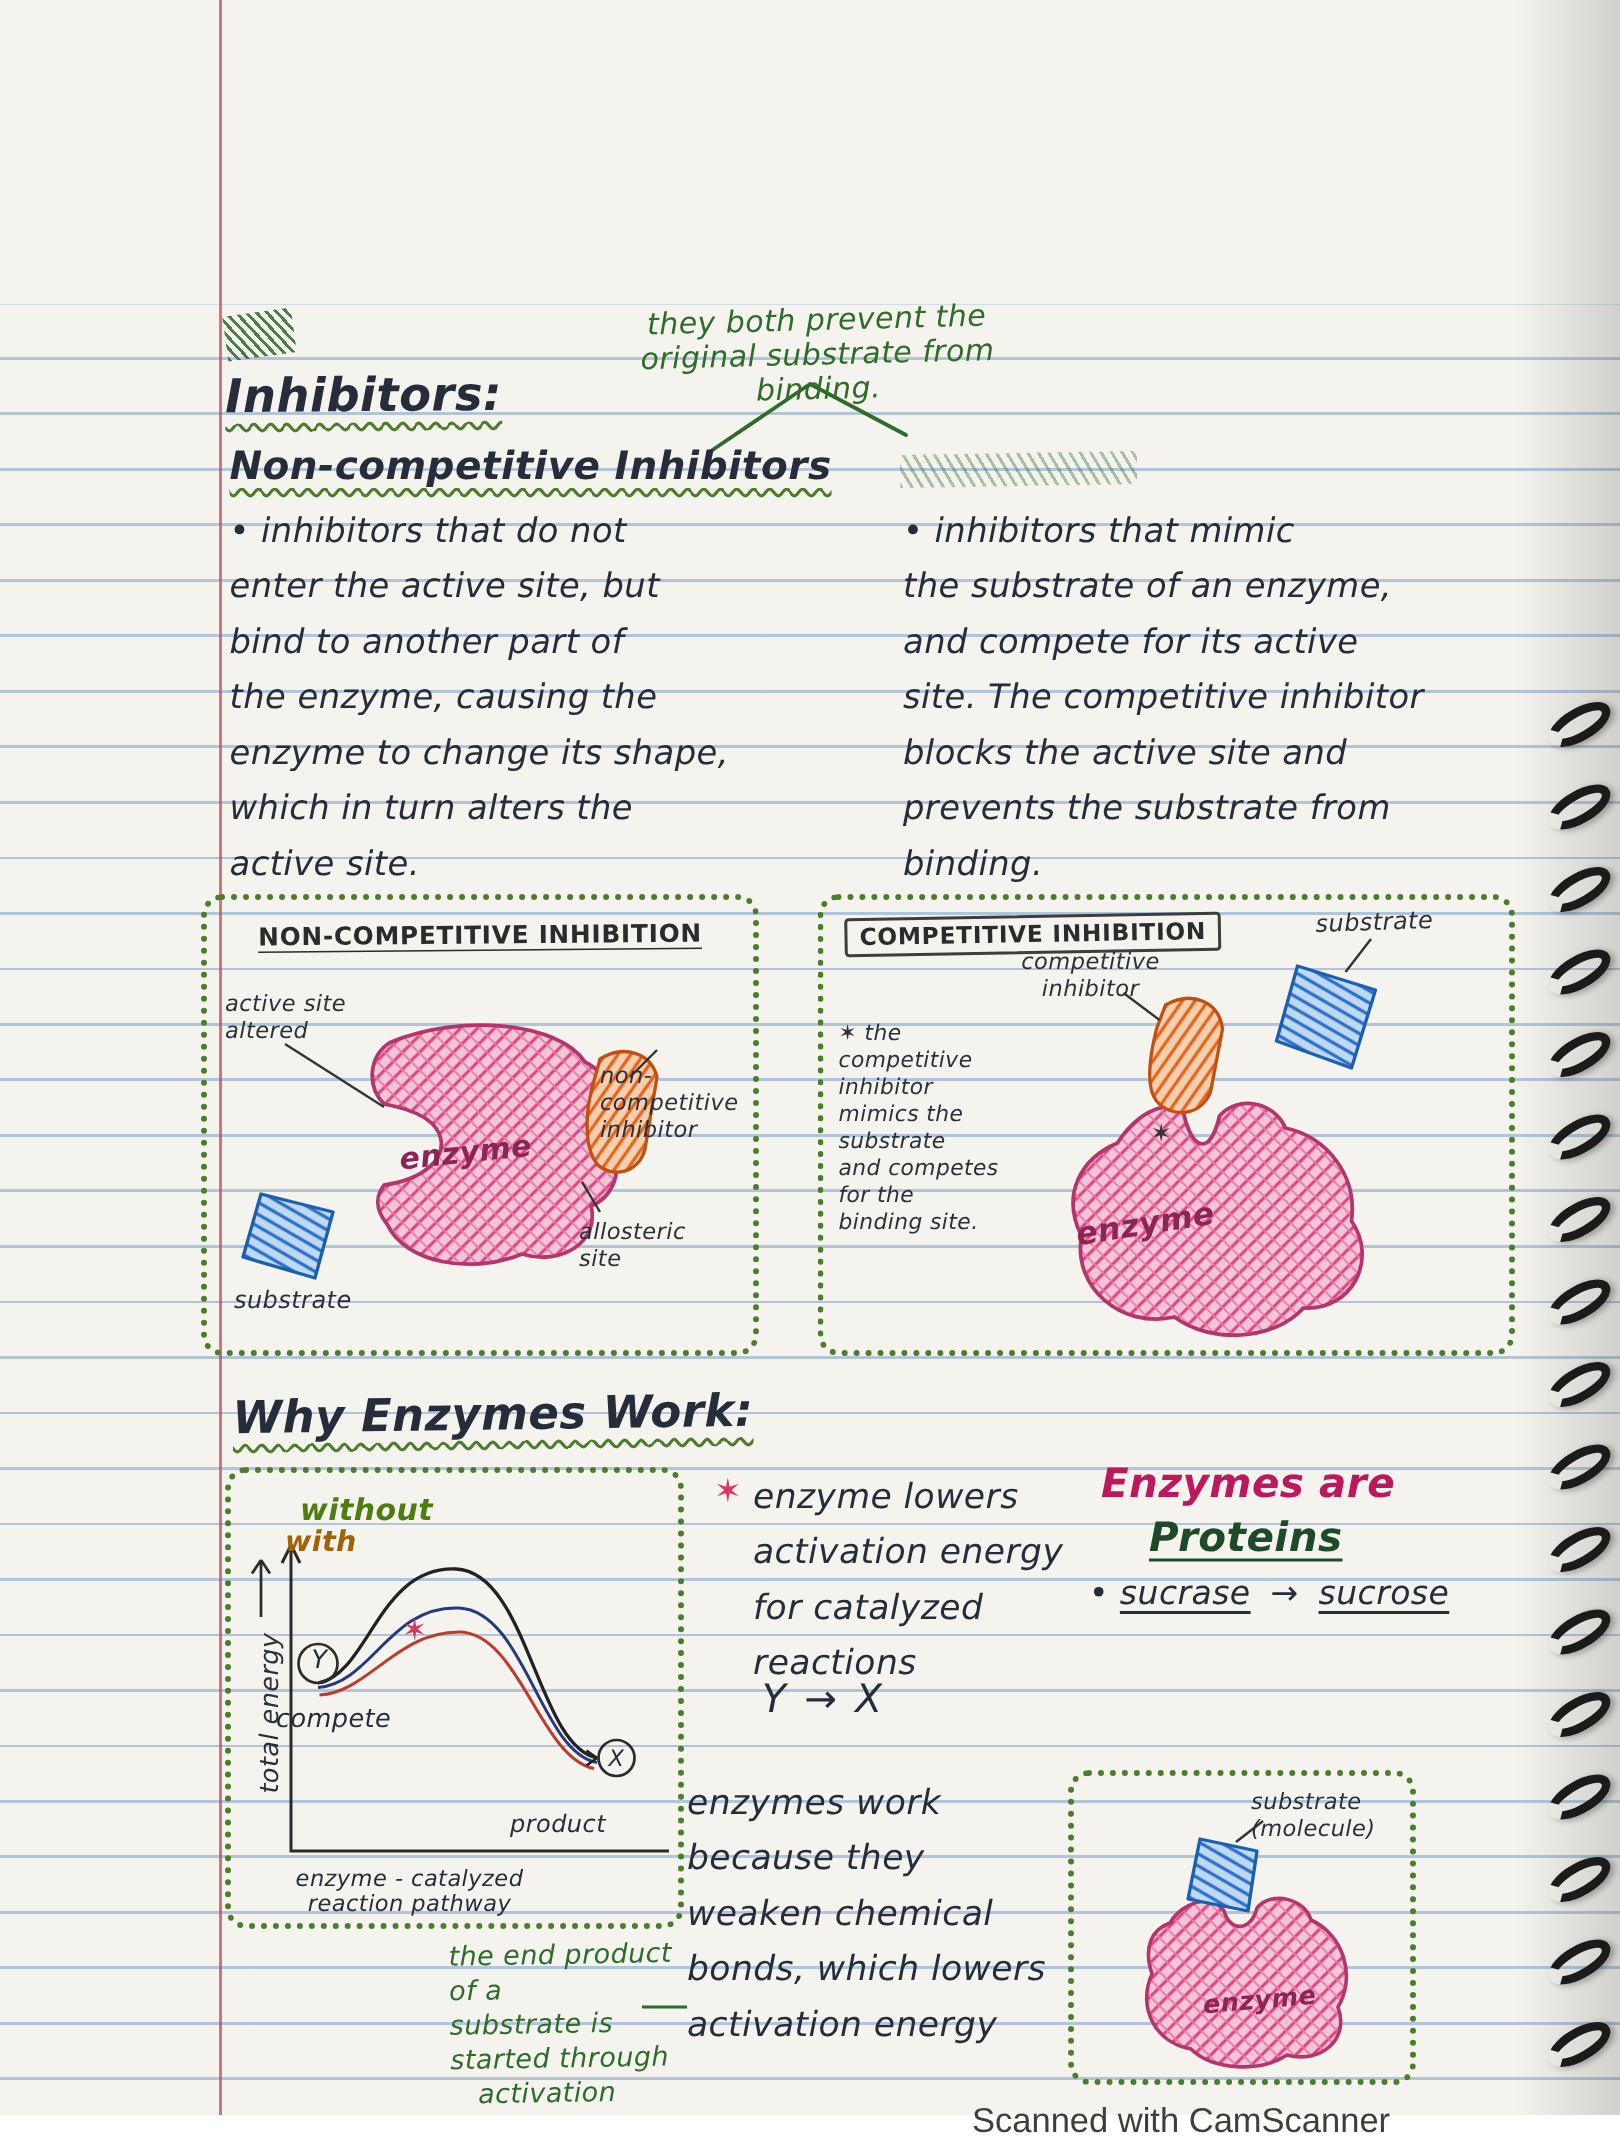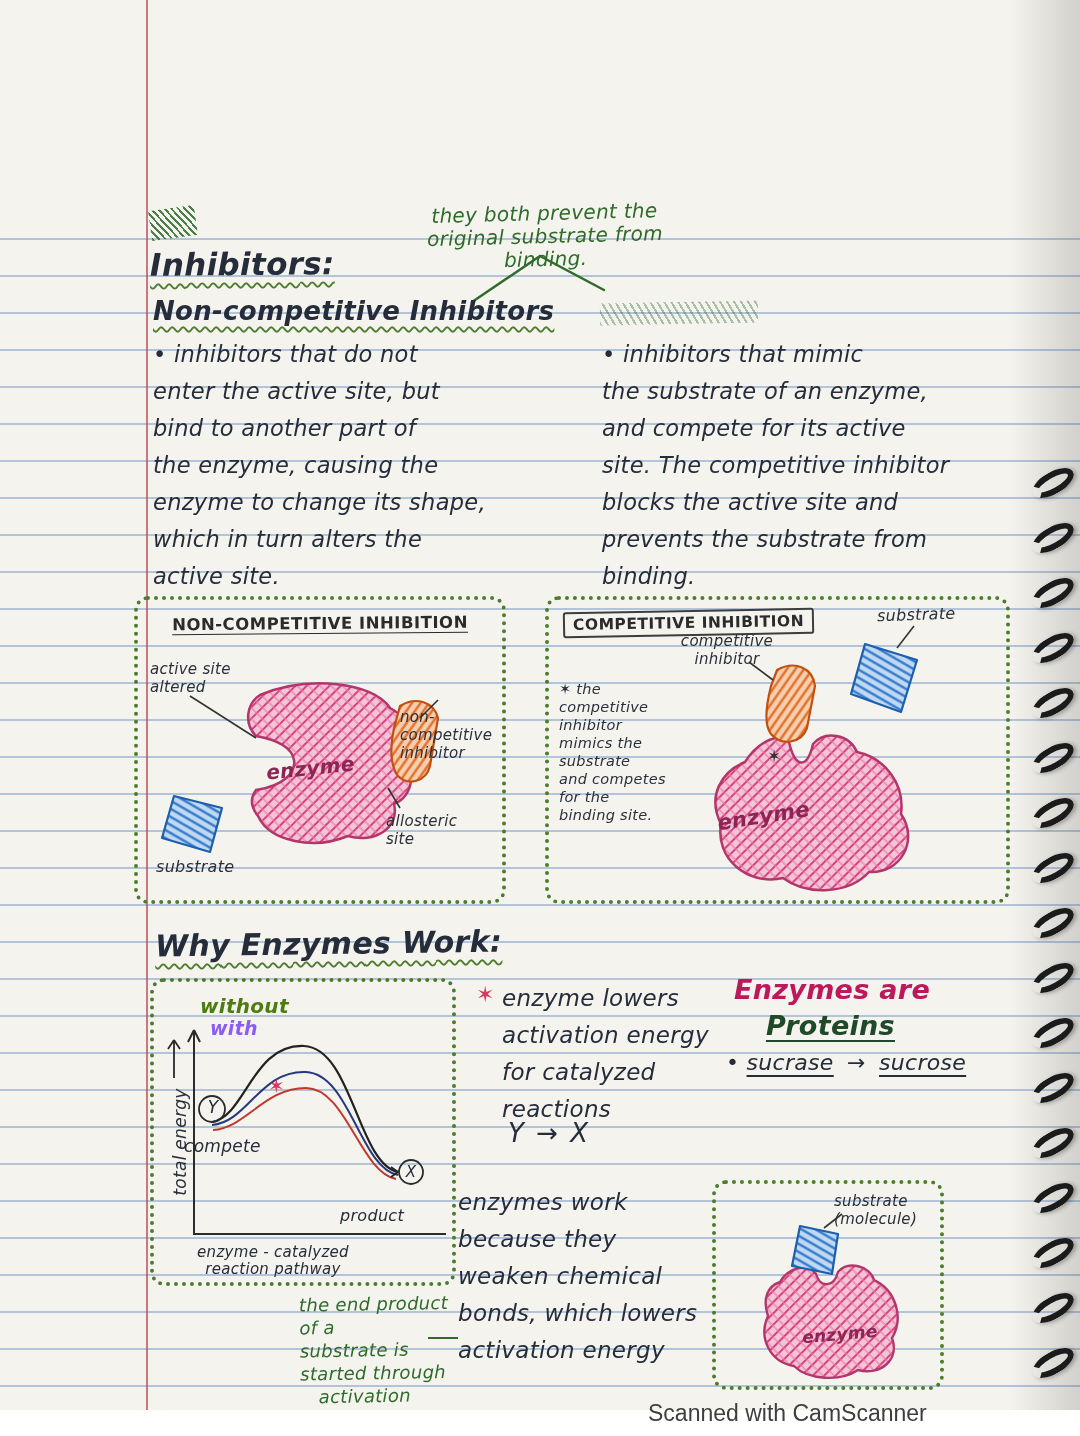--- a/index.html
+++ b/index.html
@@ -74,21 +74,21 @@
   .lbl-ci { left:118px; top:32px; width:120px; text-align:center; }
   .note-c { left:10px; top:80px; width:108px; font-size:14.5px; line-height:18px; }
   .star-c { position:absolute; left:218px; top:146px; font-size:17px; color:#333; }
   .enz-c { left:168px; top:204px; font-size:21px; transform:rotate(-9deg); }
 
   .why-h { position:absolute; left:155px; top:926px; font-size:30px; font-weight:bold;
     text-decoration:underline wavy #4d7c2d 2px; text-underline-offset:7px; transform:rotate(-0.8deg); }
 
   
   .g-lw { position:absolute; left:46px; top:12px; font-size:20px; color:#4d7c0f; font-weight:600; }
-  .g-lwith { position:absolute; left:56px; top:35px; font-size:19px; color:#8b5cf6; font-weight:600; }
+  .g-lwith { position:absolute; left:36px; top:35px; font-size:19px; color:#a16207; font-weight:600; }
   .g-ylab { position:absolute; left:-34px; top:150px; font-size:17px; color:#2b2f3a;
     transform:rotate(-90deg); width:120px; text-align:center; }
   .g-Y { position:absolute; left:50px; top:115px; width:18px; text-align:center; font-size:17px; }
   .g-X { position:absolute; left:249px; top:181px; width:16px; text-align:center; font-size:15px; }
   .g-react { position:absolute; left:30px; top:154px; font-size:17px; }
   .g-prod { position:absolute; left:186px; top:224px; font-size:16px; }
   .g-star { position:absolute; left:114px; top:92px; font-size:20px; color:#d8375f; }
   .g-cap { position:absolute; left:14px; top:262px; width:210px; text-align:center;
     font-size:15px; line-height:17px; }
 

